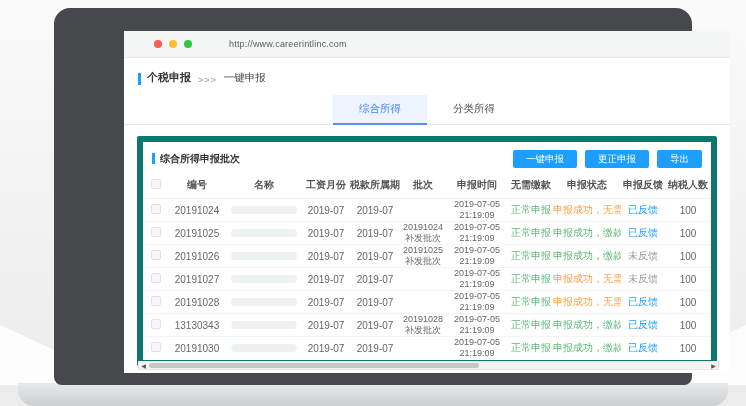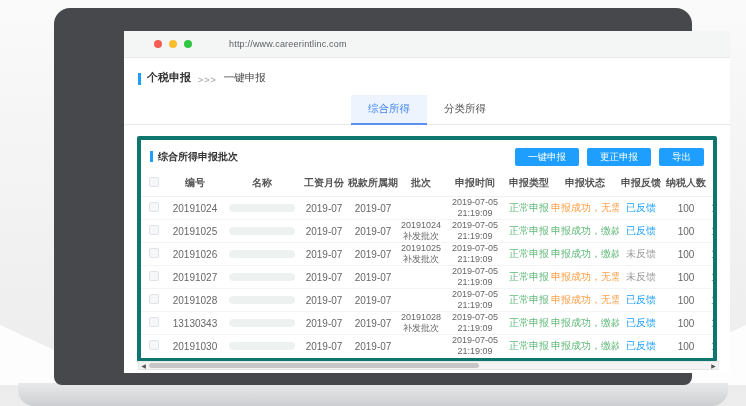--- a/index.html
+++ b/index.html
@@ -30,26 +30,26 @@
 
   
   .breadcrumb { display:flex; align-items:flex-end; margin:12px 0 0 14px; }
   .vbar { width:3px; height:12px; background:#1e9fff; margin-right:6px; }
   .bc-section { font-size:11px; font-weight:bold; color:#333; }
   .bc-sep { font-size:9px; color:#999; margin:0 7px; letter-spacing:1px; }
   .bc-page { font-size:10.5px; color:#444; }
 
   
   .tabs { margin-top:10px; display:flex; justify-content:center; border-bottom:1px solid #e8e8e8; }
-  .tab { padding:7px 17px 8px; font-size:10.5px; color:#555; cursor:pointer; position:relative; }
+  .tab { padding:7px 26px 8px; font-size:10.5px; color:#555; cursor:pointer; position:relative; }
   .tab.active { background:#edf4fe; color:#4285f4; }
   .tab.active::after { content:""; position:absolute; left:0; right:0; bottom:-1px; height:2px; background:#5b8ff0; }
 
   
-  .panel { margin:11px 13px 16px; border:4px solid #0f766e; border-radius:2px; overflow:hidden; }
+  .panel { margin:11px 13px 16px; border:6px solid #0f766e; border-radius:2px; overflow:hidden; }
   .panel-head { display:flex; justify-content:space-between; align-items:center; padding:8px 9px 5px; }
   .panel-title { display:flex; align-items:center; font-size:10px; font-weight:bold; color:#333; }
   .panel-title .vbar { height:11px; margin-right:5px; }
   .btns { display:flex; gap:8px; }
   .btn { background:#1e9fff; color:#fff; font-size:9.5px; padding:4px 13px; border-radius:2px;
     border:none; cursor:pointer; line-height:1; font-family:inherit; }
 
   
   .table-wrap { width:100%; overflow:hidden; }
   table { border-collapse:collapse; table-layout:fixed; width:628px; }
@@ -135,21 +135,21 @@
             </colgroup>
           <thead>
               <tr id="thead-row">
                 <th><span class="chk"></span></th>
                 <th>编号</th>
                 <th>名称</th>
                 <th>工资月份</th>
                 <th>税款所属期</th>
                 <th>批次</th>
                 <th>申报时间</th>
-                <th>申报类型</th>
+                <th>无需缴款</th>
                 <th>申报状态</th>
                 <th>申报反馈</th>
                 <th>纳税人数</th>
                 <th></th>
               </tr>
             </thead>
           <tbody id="tbody">
               <tr>
                 <td><span class="chk"></span></td>
                 <td>20191024</td>

